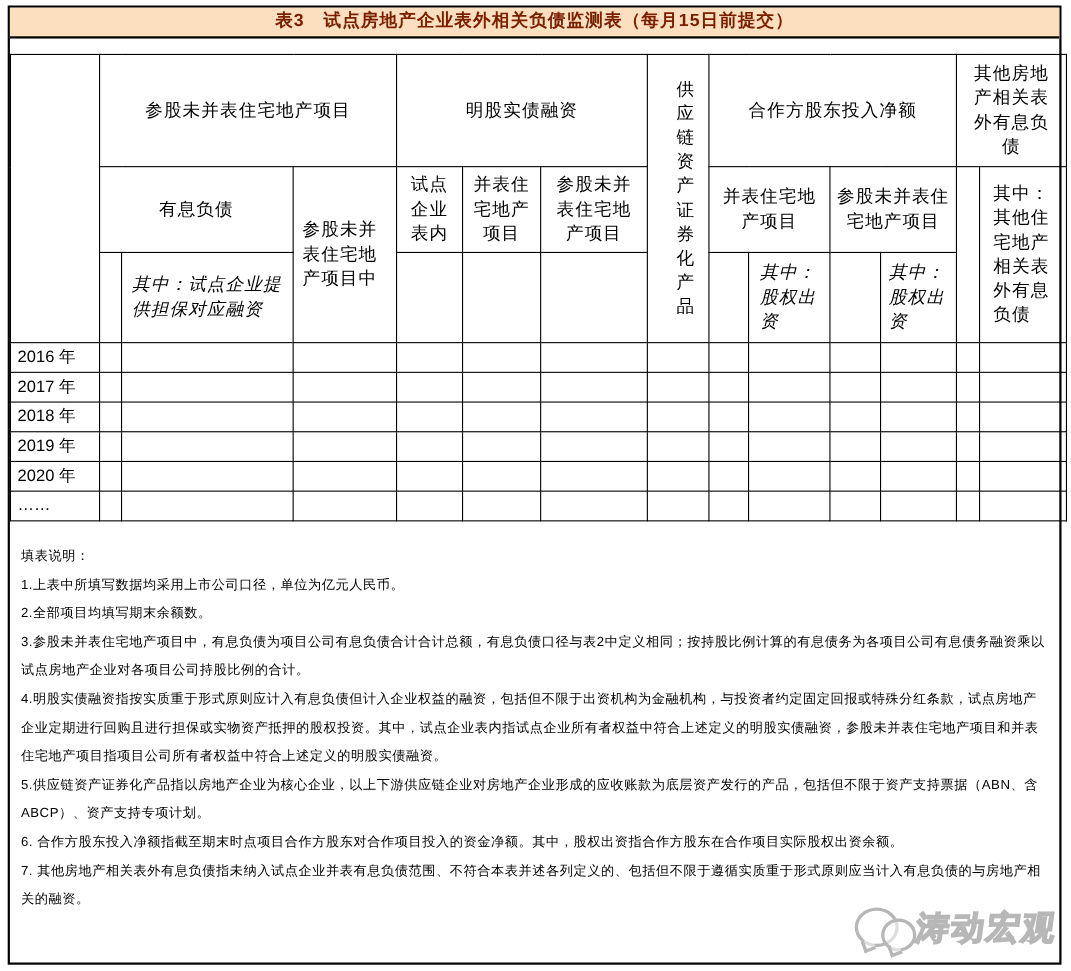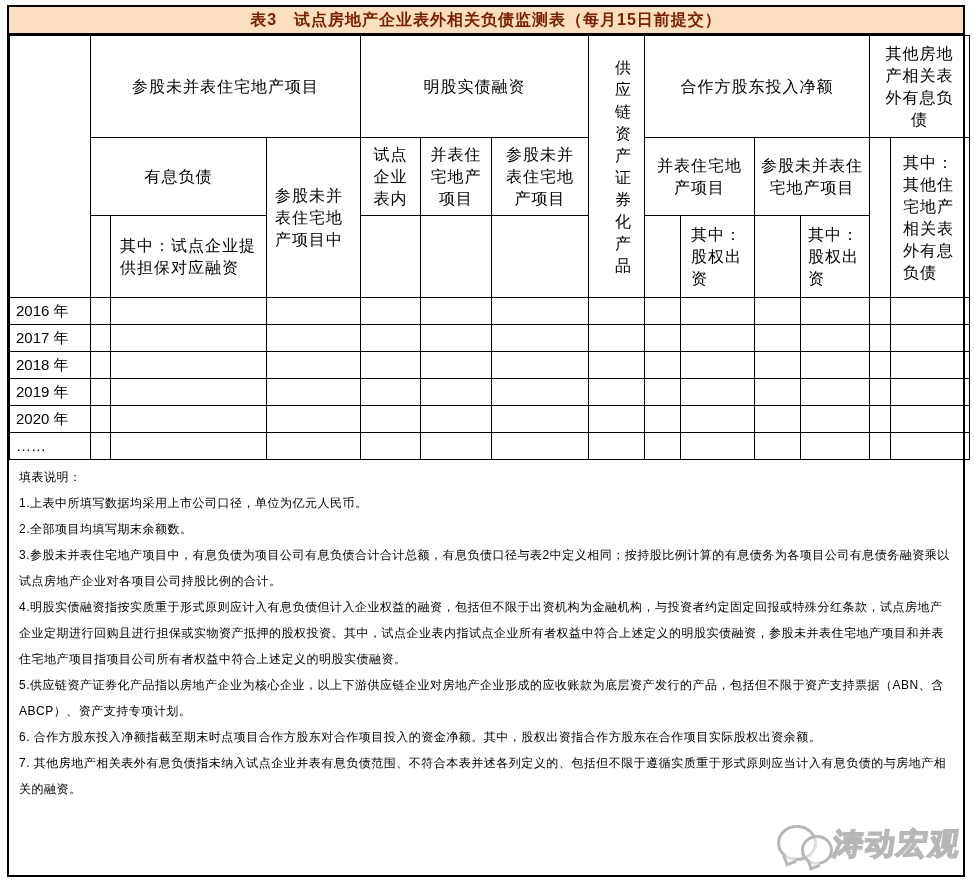--- a/index.html
+++ b/index.html
@@ -10,21 +10,21 @@
   }
   html,body{margin:0;padding:0;background:#ffffff;}
   body{
     width:974px;height:883px;position:relative;
     font-family:"Liberation Sans","DejaVu Sans",sans-serif;
     color:#000;
   }
   .sheet{
     position:absolute;left:7px;top:5px;width:958px;height:872px;
     border:2px solid var(--border);box-sizing:border-box;
-    background:#fff;display:flex;flex-direction:column;
+    background:#fff;display:flex;flex-direction:column;gap:14px;
   }
   
   .title-row{
     height:26px;line-height:26px;flex:0 0 auto;
     background:var(--header-bg);border-bottom:2px solid var(--border);
     text-align:center;font-weight:bold;font-size:16px;
     color:var(--title-text);letter-spacing:1px;
   }
   .meta-row{
     height:27px;flex:0 0 auto;background:var(--header-bg);
@@ -45,37 +45,37 @@
   }
   td{
     border:1px solid var(--border);
     text-align:center;vertical-align:middle;
     padding:0 4px;letter-spacing:1px;line-height:22px;
     overflow:hidden;box-sizing:border-box;
     word-break:break-all;
   }
   tr.h1{height:102px;}
   tr.h2{height:78px;}
-  tr.h3{height:82px;}
+  tr.h3{height:82px;font-style:italic;}
   tr.dr{height:27px;padding-left:21px;}
   td.al{text-align:left;}
   td.year{text-align:left;padding-left:6px;font-size:15px;letter-spacing:0;}
   
   td.c3h{padding:0 9px;}
   td.c4h{padding:0 8px;text-align:left;}
   td.c5h{padding:0 12px;margin-top:14px;}
   td.c6h{padding:0 9px;}
   td.c7h{padding:0 8px;}
   td.c8h{padding:0 26px;}
   td.c910h{padding:0 10px;}
   td.c1112h{padding:0 4px;}
   td.c10h{padding:0 10px;text-align:left;}
   td.c12h{padding:0 7px;text-align:left;}
   td.goth{padding:0 14px;}
-  td.c14h{padding:0 12px;text-align:left;}
+  td.c14h{padding:0 12px;text-align:left;font-family:Liberation Mono, monospace;}
   
   .notes{
     flex:1 1 auto;padding:4px 10px 0 10px;
     font-size:12px;line-height:26px;letter-spacing:0.5px;
     overflow:hidden;
   }
   .notes p{margin:0;}
   
   .watermark{
     position:absolute;right:2px;bottom:8px;

